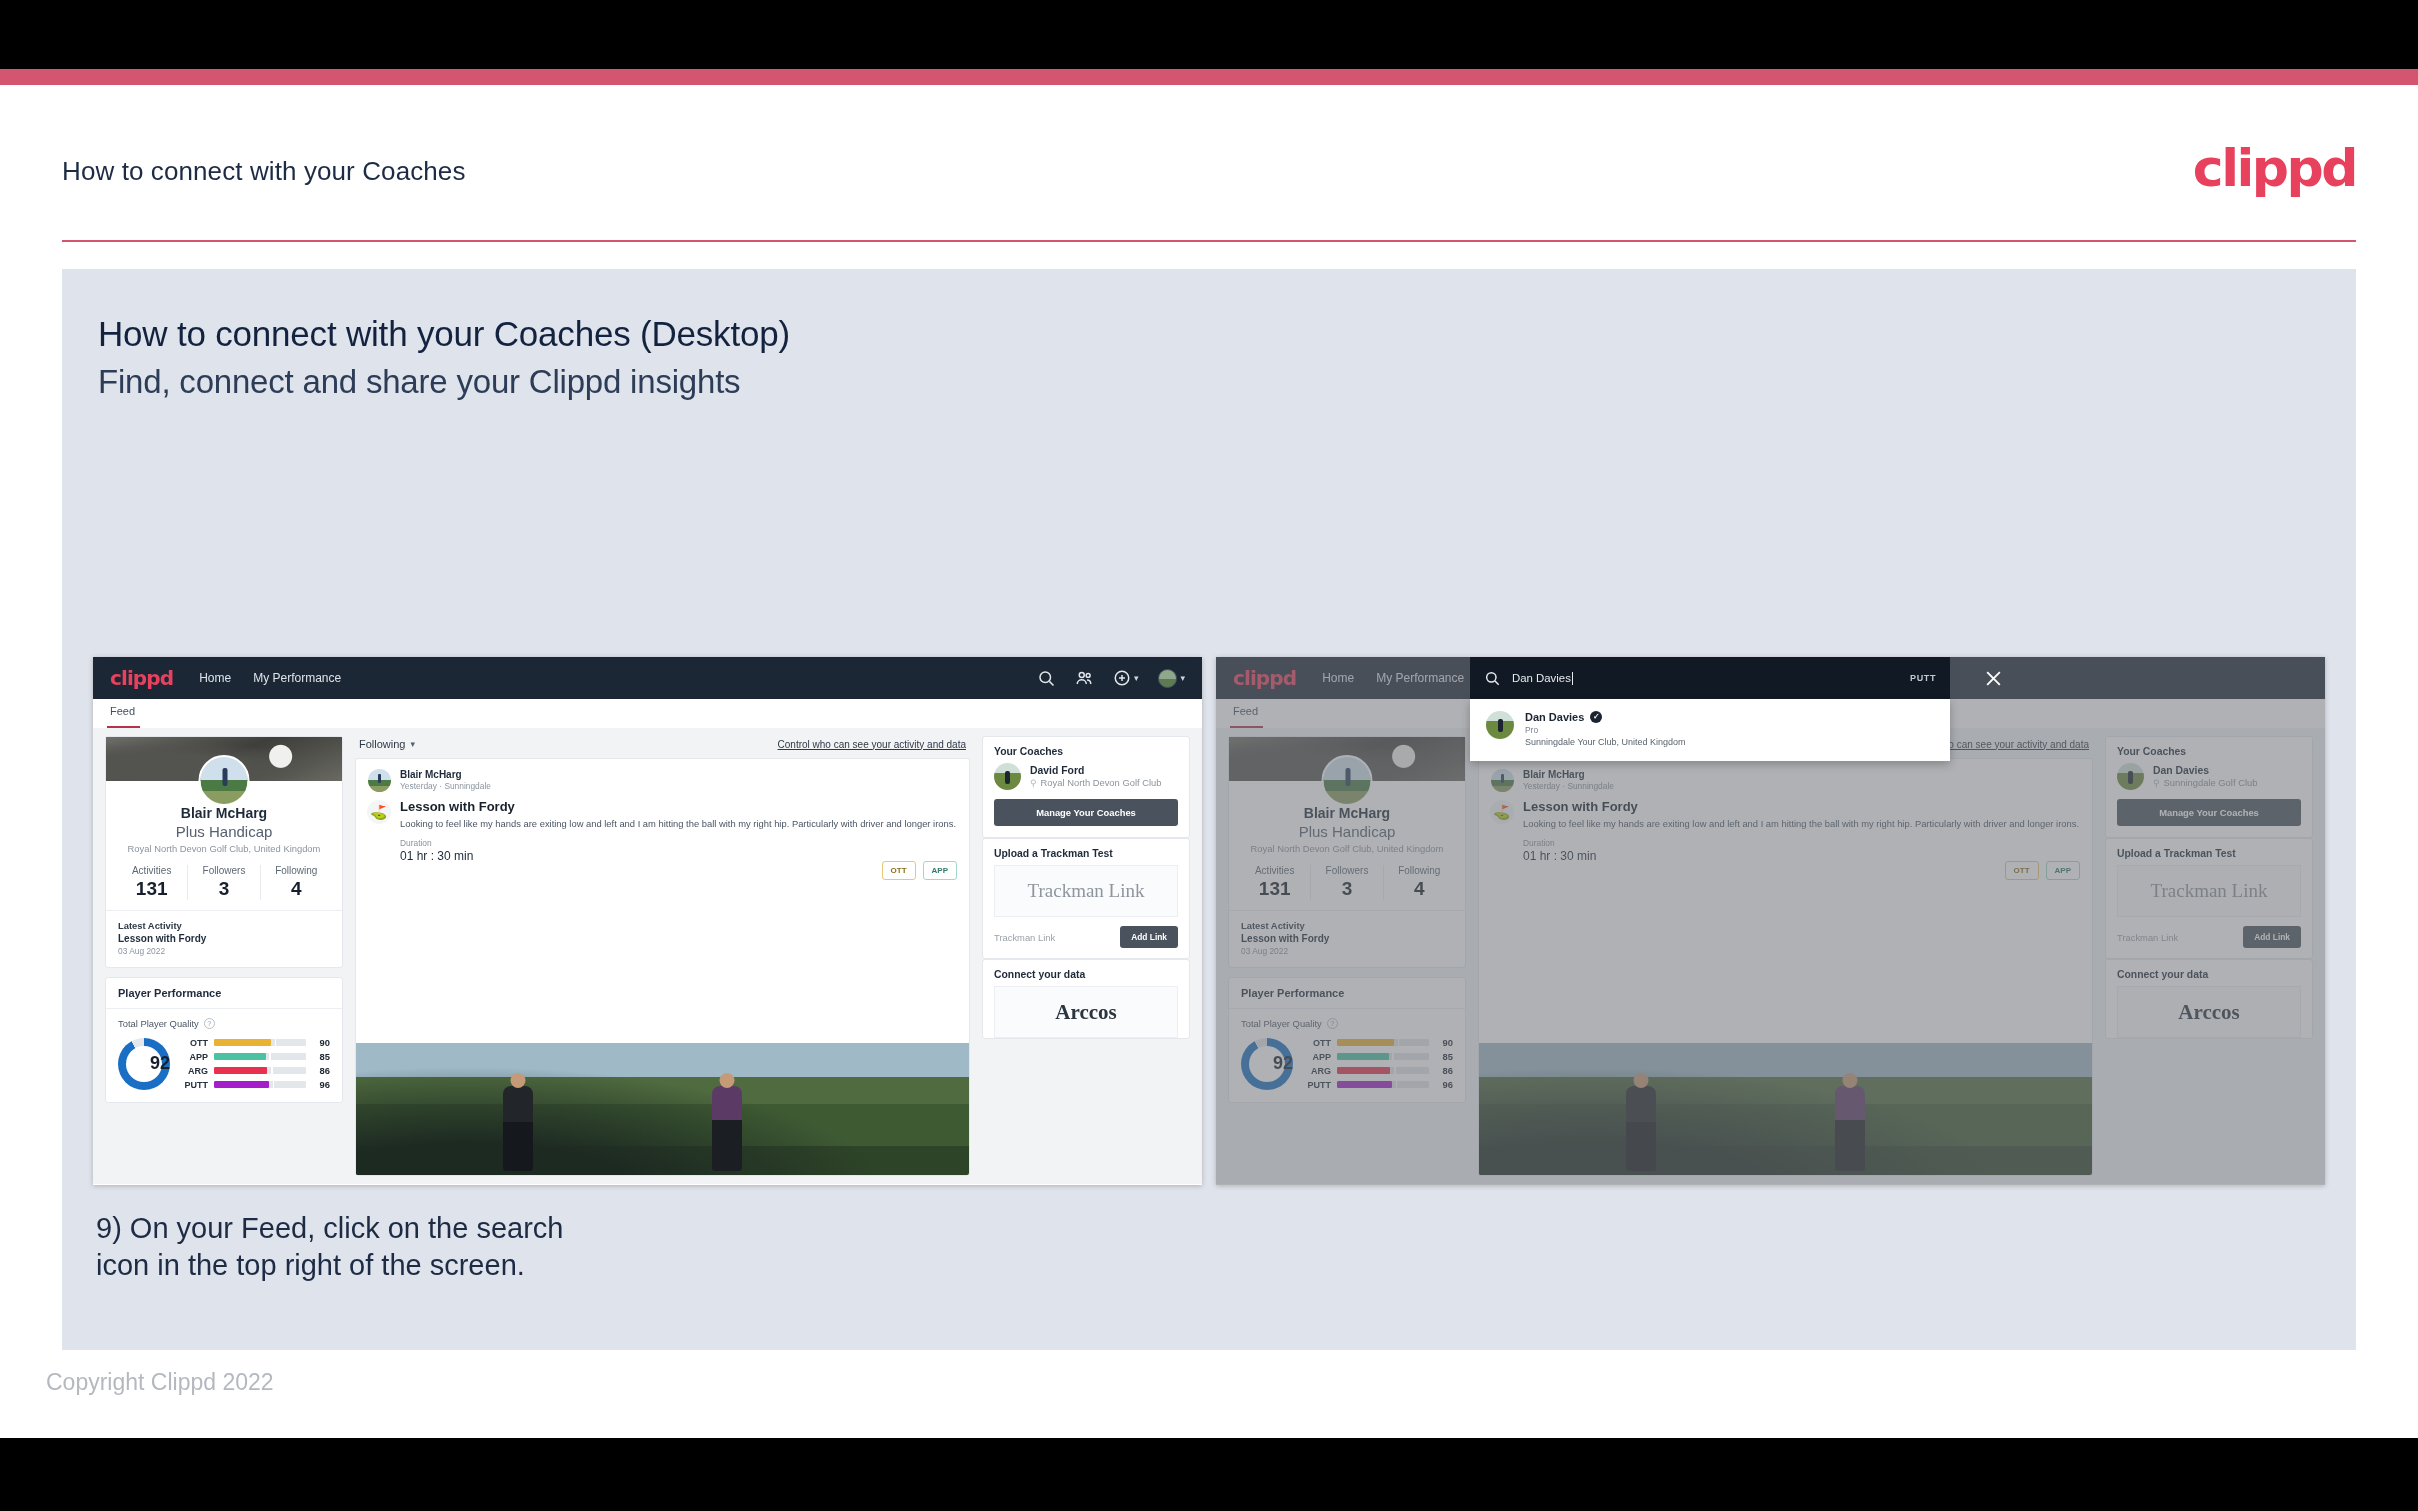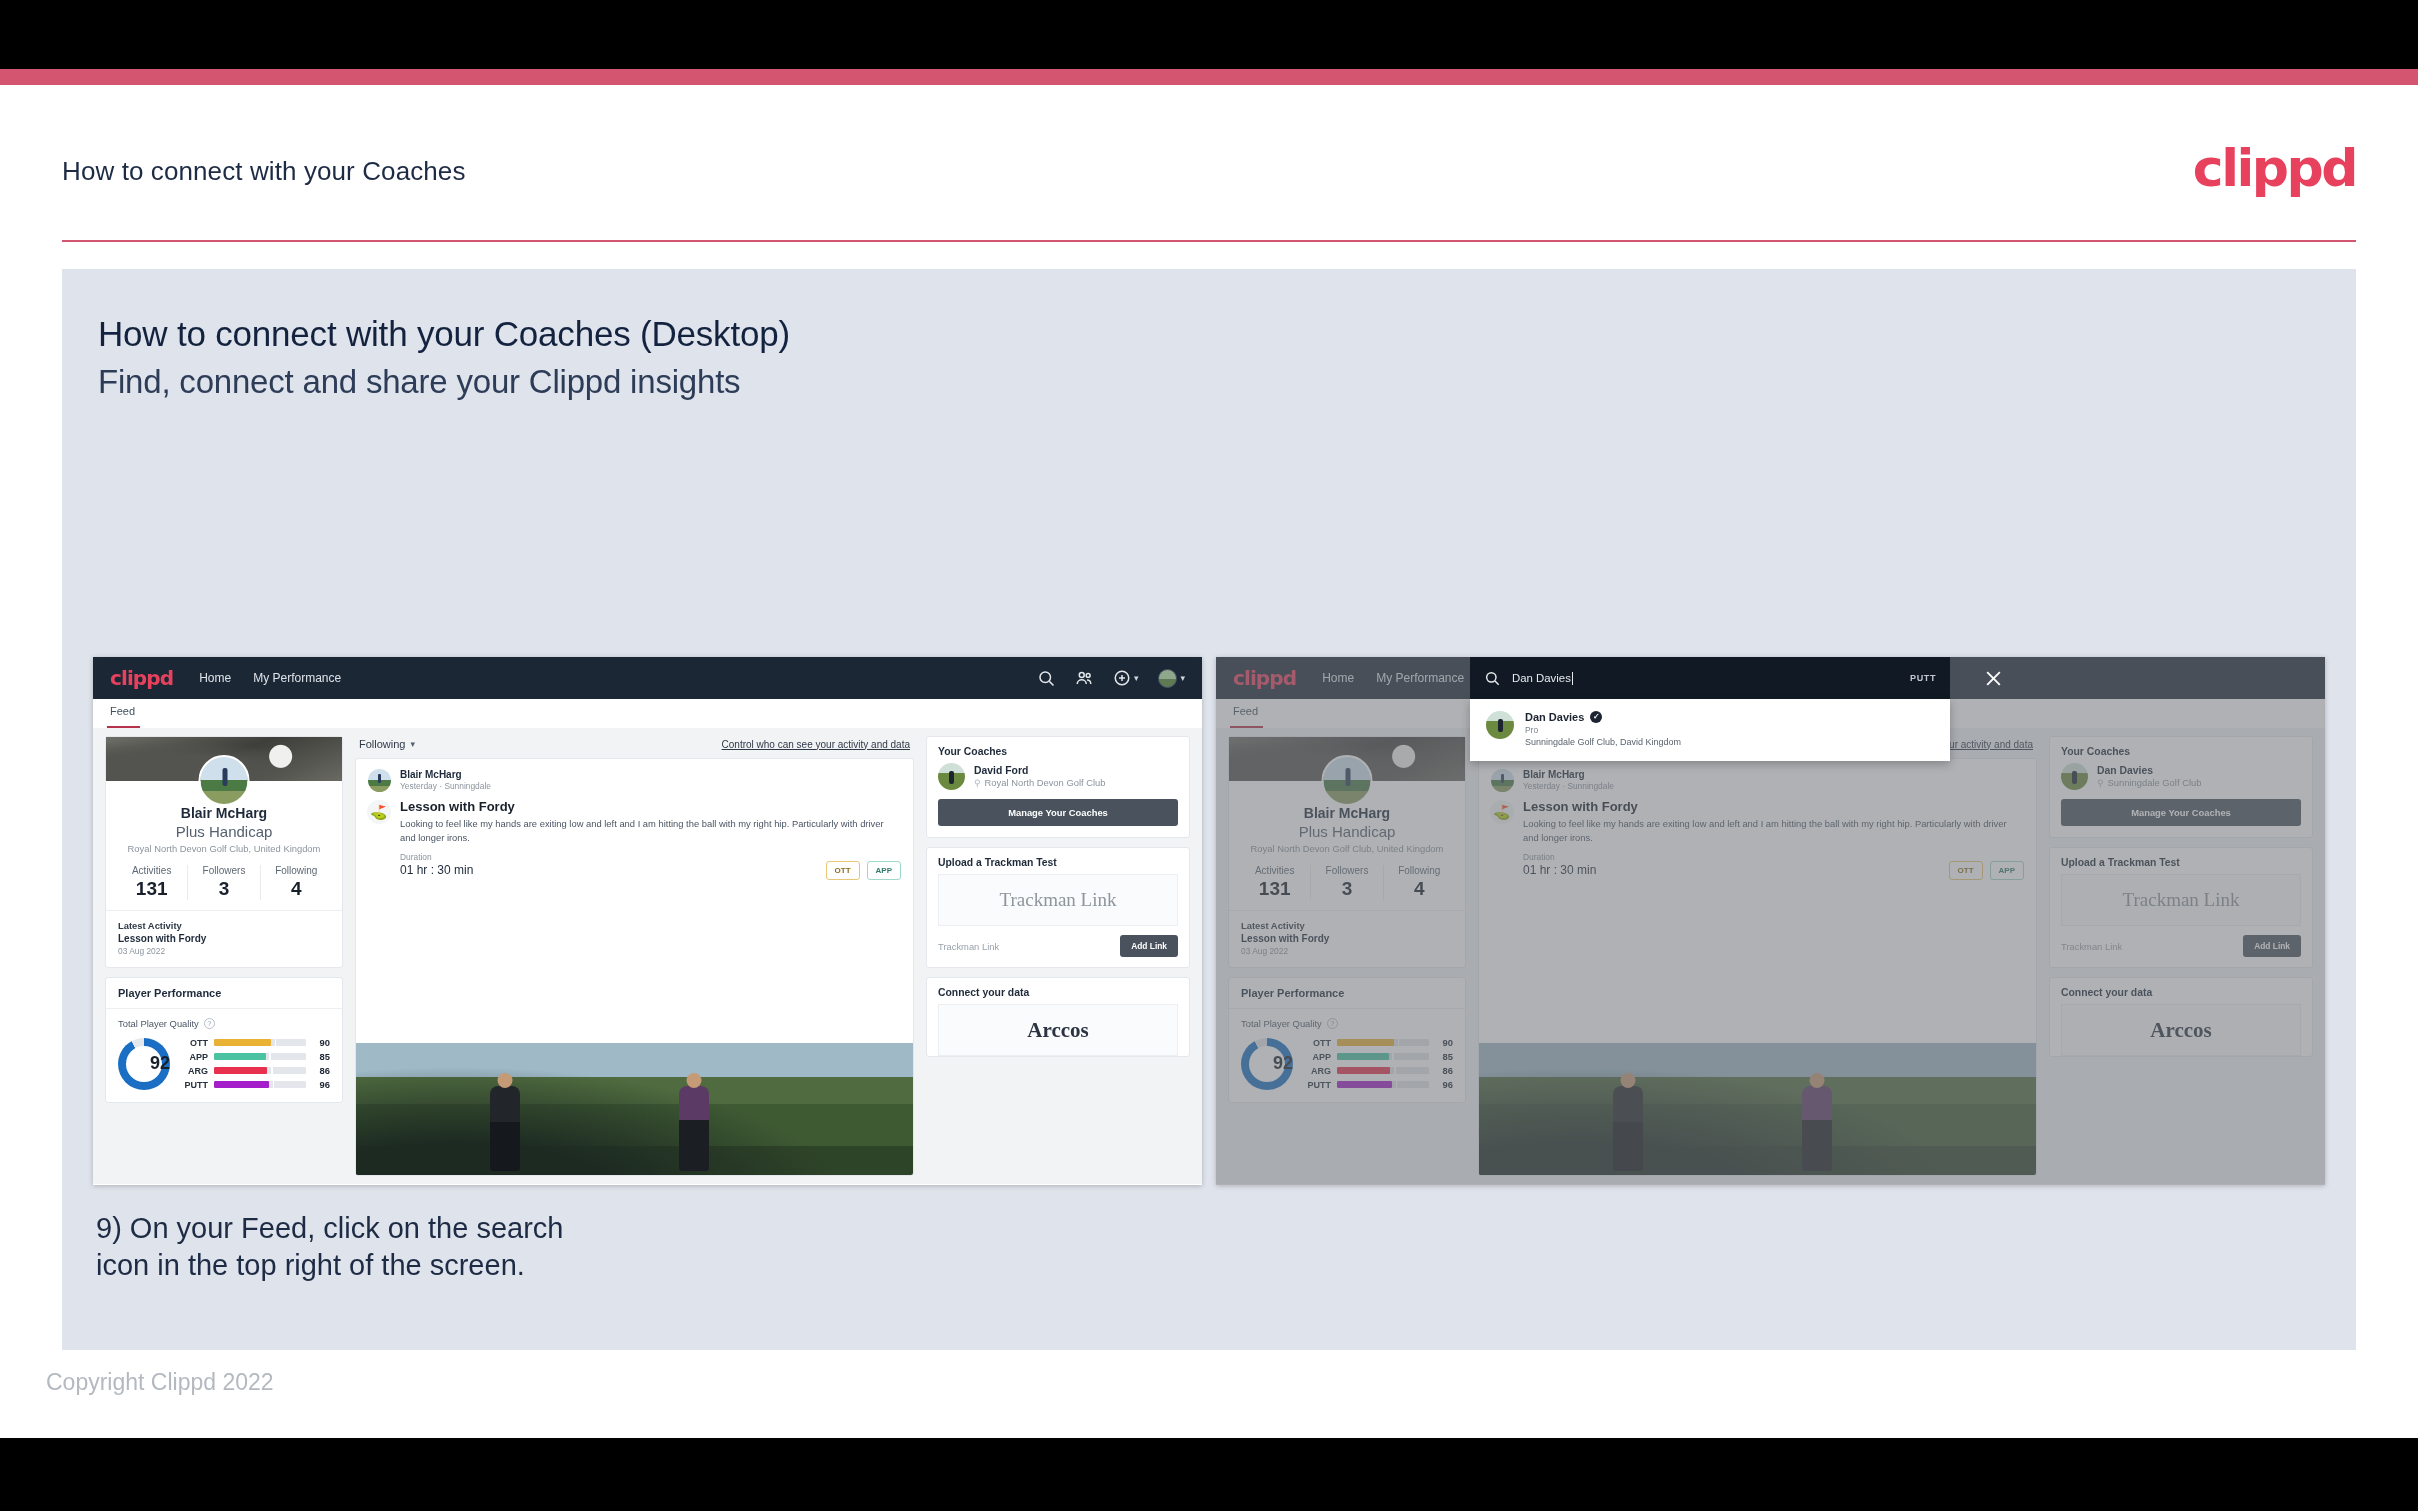--- a/index.html
+++ b/index.html
@@ -87,21 +87,21 @@
   }
   .tab-underline { position:absolute; left:14px; top:27px; width:33px; height:2px; background:#b6314a; }
 
   
   .app-canvas {
     position:absolute; left:0; top:71px; width:100%; height:456px;
     background:#f2f3f5; padding:8px 12px; display:flex; gap:12px;
   }
   .col-left   { width:238px; flex:none; display:flex; flex-direction:column; gap:9px; }
   .col-center { flex:1; display:flex; flex-direction:column; }
-  .col-right  { width:264px; flex:none; display:flex; flex-direction:column; gap:9px; }
+  .col-right  { width:208px; flex:none; display:flex; flex-direction:column; }
 
   .card { background:#fff; border:1px solid #e4e7ec; border-radius:3px; }
 
   
   .cover {
     height:44px; width:100%;
     background:
       radial-gradient(circle at 74% 44%, #f0f0ee 0 11px, transparent 12px),
       radial-gradient(ellipse at 22% 70%, #53534f 0 30%, transparent 62%),
       linear-gradient(160deg,#6e6e68 0%, #3e3e3a 48%, #6a6a63 100%);
@@ -679,21 +679,21 @@
 
         <div class="search-results">
           <div class="res-row">
             <div class="res-av"></div>
             <div>
               <div class="res-name">
                 <span>Dan Davies</span>
                 <span class="verified">✓</span>
               </div>
               <div class="res-role">Pro</div>
-              <div class="res-club">Sunningdale Golf Club, David Kingdom</div>
+              <div class="res-club">Sunningdale Your Club, United Kingdom</div>
             </div>
           </div>
         </div>
 
       </div>
 
       <div class="caption cap-1">9) On your Feed, click on the search icon in the top right of the screen.</div>
 
     </div>
 

